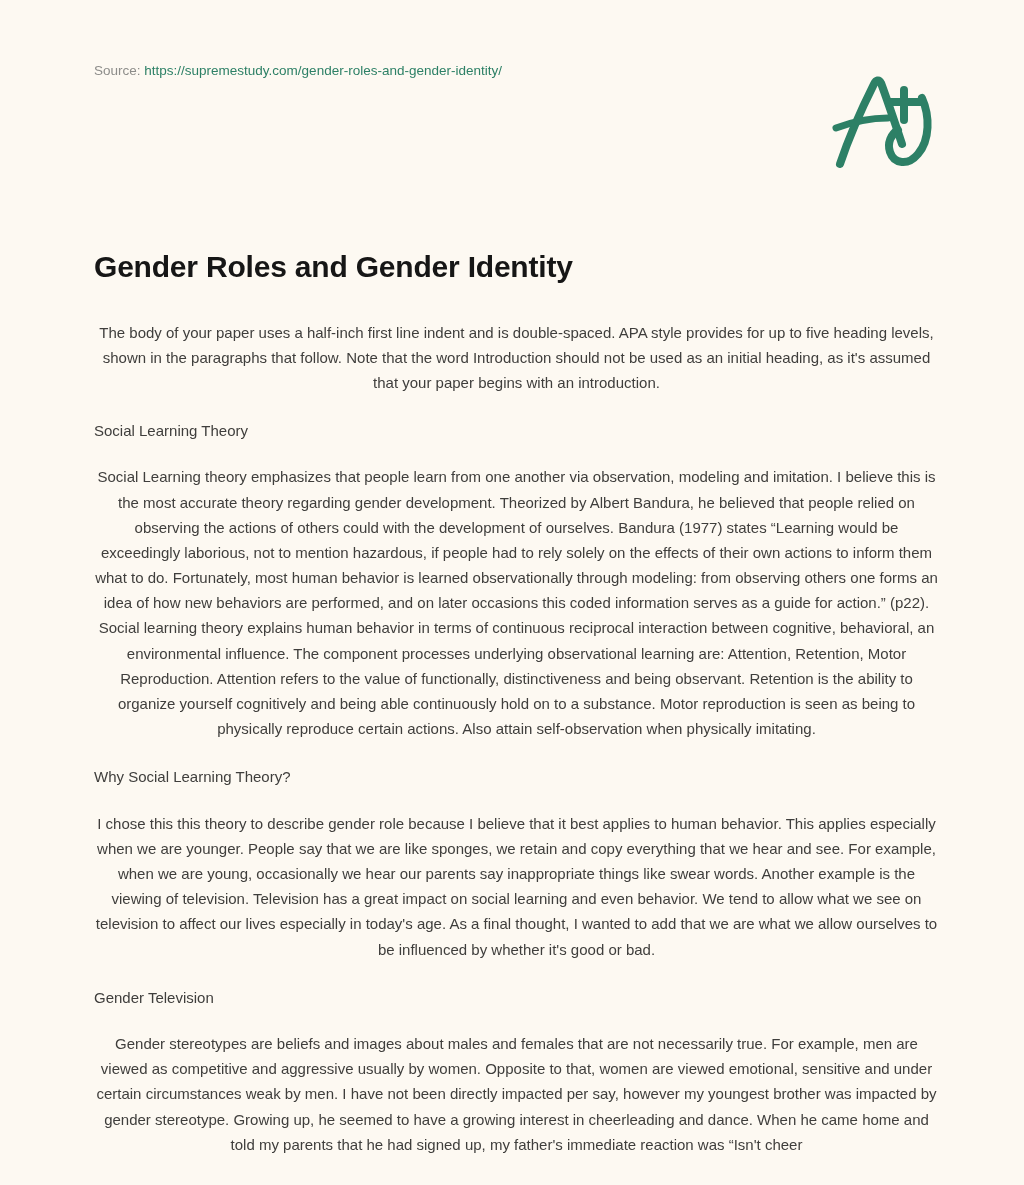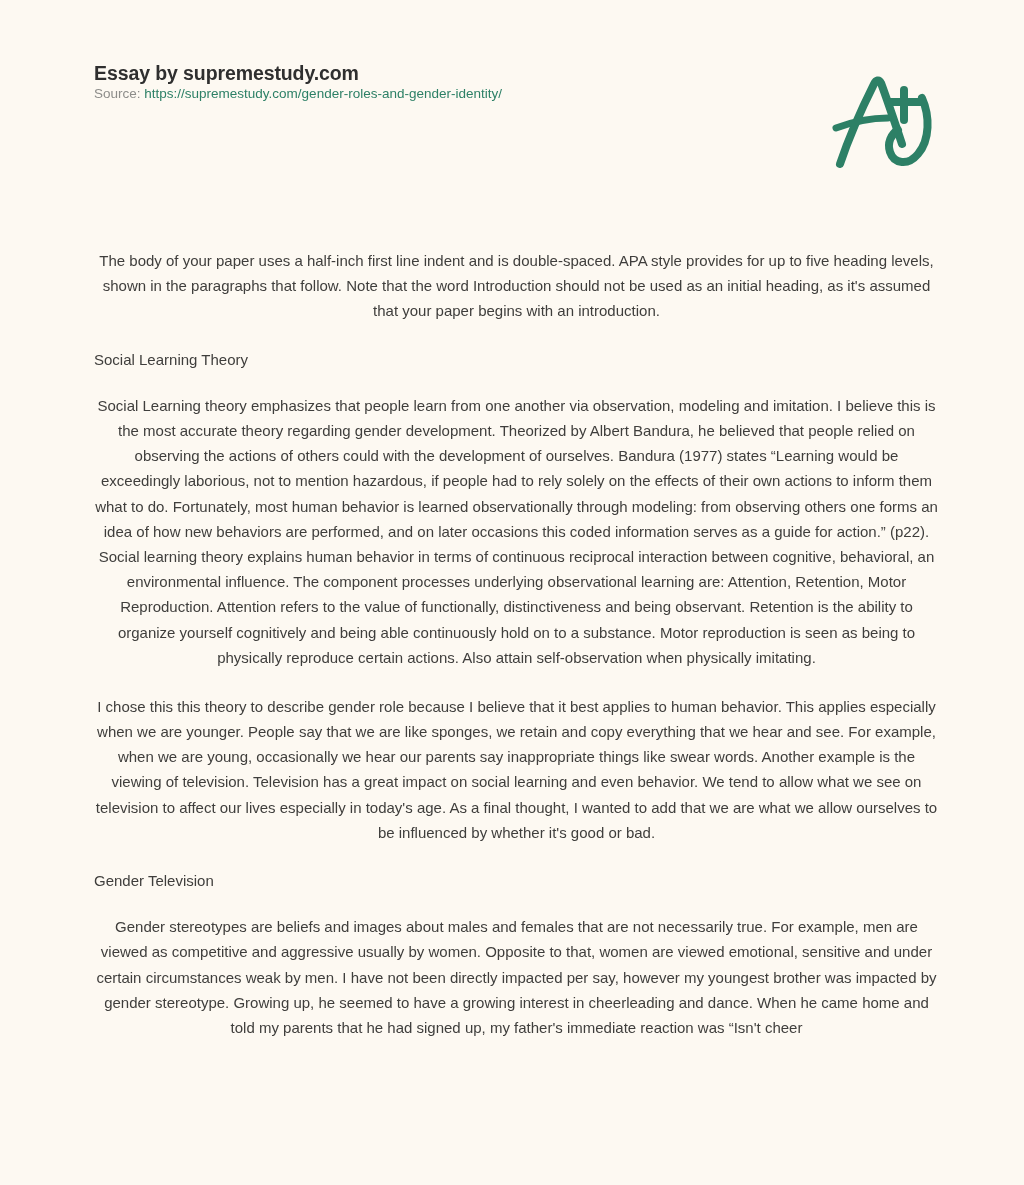--- a/index.html
+++ b/index.html
@@ -103,45 +103,46 @@
   .body-text:last-child {
     margin-bottom: 0;
   }
 </style>
 </head>
 <body>
 
 <div class="page">
 
   <div class="header">
-    <div class="brand-title">Essay by supremestudy.com</div>
     <div class="source-line">
       <span class="source-label">Source:</span>
       <span class="source-url">https://supremestudy.com/gender-roles-and-gender-identity/</span>
     </div>
   </div>
 
   <div class="logo">
     <svg viewBox="0 0 120 110" xmlns="http://www.w3.org/2000/svg" aria-hidden="true">
       <g fill="none" stroke="#2d8066" stroke-linecap="round" stroke-linejoin="round">
         <path d="M14 96 C 22 72, 36 40, 48 16 C 50 12, 53 11, 55 15 C 62 34, 70 58, 76 76" stroke-width="8"></path>
         <path d="M10 60 C 26 54, 46 50, 62 50" stroke-width="7"></path>
         <path d="M78 22 L 78 52" stroke-width="8"></path>
         <path d="M64 34 L 95 34" stroke-width="8"></path>
         <path d="M96 30 C 104 48, 104 72, 92 86 C 82 98, 68 96, 64 84 C 61 75, 65 66, 72 62" stroke-width="8"></path>
       </g>
     </svg>
   </div>
 
   <div class="article">
+    <h1 class="doc-title">Gender Roles and Gender Identity</h1>
 
     <p class="body-text">The body of your paper uses a half-inch first line indent and is double-spaced. APA style provides for up to five heading levels, shown in the paragraphs that follow. Note that the word Introduction should not be used as an initial heading, as it's assumed that your paper begins with an introduction.</p>
 
     <h2 class="section-heading">Social Learning Theory</h2>
     <p class="body-text">Social Learning theory emphasizes that people learn from one another via observation, modeling and imitation. I believe this is the most accurate theory regarding gender development. Theorized by Albert Bandura, he believed that people relied on observing the actions of others could with the development of ourselves. Bandura (1977) states “Learning would be exceedingly laborious, not to mention hazardous, if people had to rely solely on the effects of their own actions to inform them what to do. Fortunately, most human behavior is learned observationally through modeling: from observing others one forms an idea of how new behaviors are performed, and on later occasions this coded information serves as a guide for action.” (p22).  Social learning theory explains human behavior in terms of continuous reciprocal interaction between cognitive, behavioral, an environmental influence. The component processes underlying observational learning are: Attention, Retention, Motor Reproduction. Attention refers to the value of functionally, distinctiveness and being observant. Retention is the ability to organize yourself cognitively and being able continuously hold on to a substance. Motor reproduction is seen as being to physically reproduce certain actions. Also attain self-observation when physically imitating.</p>
 
+    <h2 class="section-heading">Why Social Learning Theory?</h2>
     <p class="body-text">I chose this this theory to describe gender role because I believe that it best applies to human behavior. This applies especially when we are younger. People say that we are like sponges, we retain and copy everything that we hear and see. For example, when we are young, occasionally we hear our parents say inappropriate things like swear words. Another example is the viewing of television. Television has a great impact on social learning and even behavior. We tend to allow what we see on television to affect our lives especially in today's age. As a final thought, I wanted to add that we are what we allow ourselves to be influenced by whether it's good or bad.</p>
 
     <h2 class="section-heading">Gender Television</h2>
     <p class="body-text">Gender stereotypes are beliefs and images about males and females that are not necessarily true. For example, men are viewed as competitive and aggressive usually by women. Opposite to that, women are viewed emotional, sensitive and under certain circumstances weak by men. I have not been directly impacted per say, however my youngest brother was impacted by gender stereotype. Growing up, he seemed to have a growing interest in cheerleading and dance. When he came home and told my parents that he had signed up, my father's immediate reaction was “Isn't cheer</p>
   </div>
 
 </div>
 
 </body></html>

